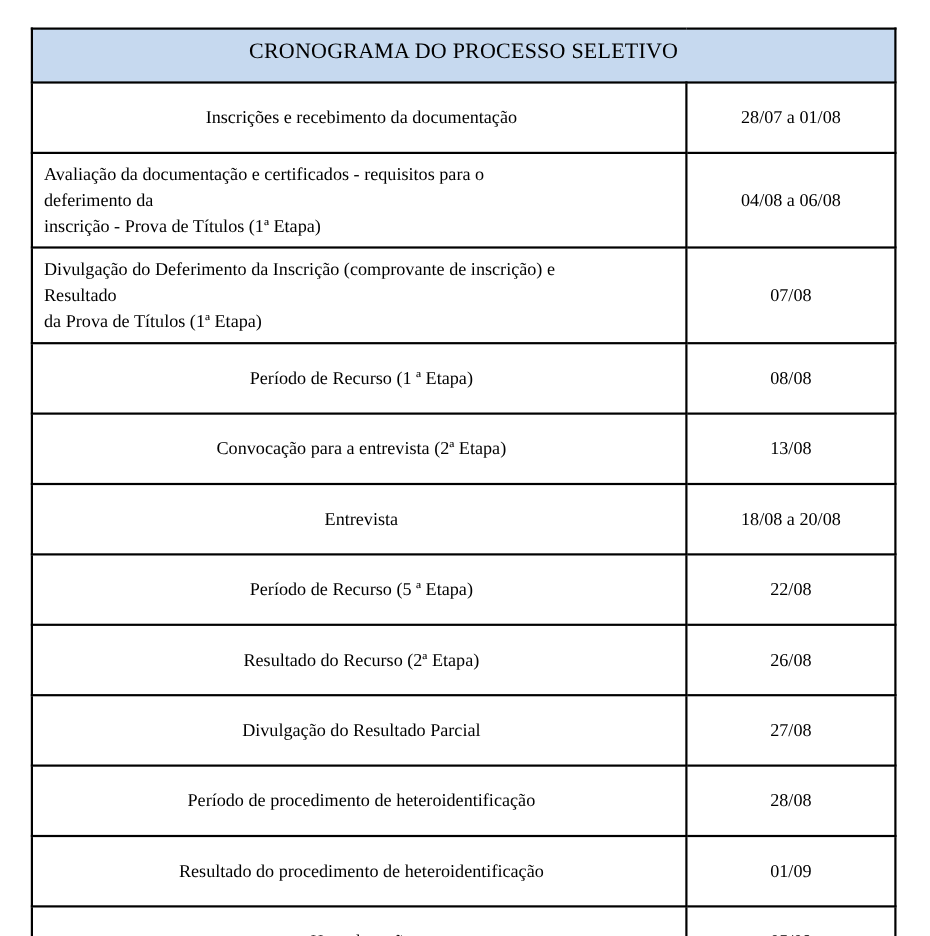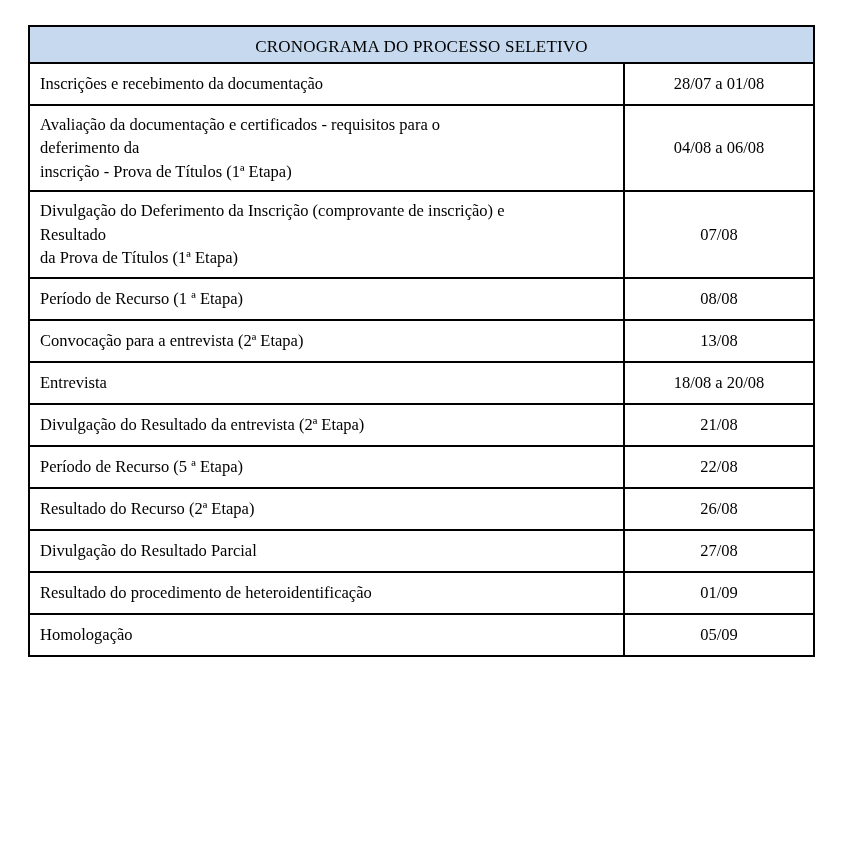--- a/index.html
+++ b/index.html
@@ -38,24 +38,24 @@
     border: 2px solid #000000;
     background: #ffffff;
     vertical-align: middle;
   }
 
   
   .table-title {
     background: #c6d9ef;
     text-align: center;
     font-weight: normal;
-    font-size: 17px;
+    font-size: 20px;
     line-height: 1.25;
     letter-spacing: 0.2px;
-    padding: 6px 4px 1px 4px;
+    padding: 6px 4px 13px 4px;
     height: 28px;
   }
 
   .col-activity {
     width: 595px;
   }
   .col-date {
     width: 190px;
   }
 
@@ -63,32 +63,33 @@
     text-align: left;
     font-size: 16.5px;
     line-height: 1.42;
     padding: 7px 6px 7px 10px;
   }
 
   .cell-date {
     text-align: center;
     font-size: 16.5px;
     line-height: 1.42;
-    padding: 7px 6px;
+    padding: 18px 6px;
     white-space: nowrap;
   }
 
   
   .cell-activity .line {
     display: block;
   }
 
   .row-single .cell-activity,
   .row-single .cell-date {
     height: 26px;
+    text-align: center;
   }
 </style>
 </head>
 <body>
 
 <div class="page">
   <table class="schedule-table">
     <colgroup>
       <col class="col-activity">
       <col class="col-date">
@@ -134,44 +135,44 @@
           <td class="cell-date">13/08</td>
         </tr>
         <tr class="row-single">
           <td class="cell-activity">
             <span class="line">Entrevista</span>
           </td>
           <td class="cell-date">18/08 a 20/08</td>
         </tr>
         <tr class="row-single">
           <td class="cell-activity">
-            <span class="line">Divulgação do Resultado da entrevista (2ª Etapa)</span>
-          </td>
-          <td class="cell-date">21/08</td>
-        </tr>
-        <tr class="row-single">
-          <td class="cell-activity">
             <span class="line">Período de Recurso (5 ª Etapa)</span>
           </td>
           <td class="cell-date">22/08</td>
         </tr>
         <tr class="row-single">
           <td class="cell-activity">
             <span class="line">Resultado do Recurso (2ª Etapa)</span>
           </td>
           <td class="cell-date">26/08</td>
         </tr>
         <tr class="row-single">
           <td class="cell-activity">
             <span class="line">Divulgação do Resultado Parcial</span>
           </td>
           <td class="cell-date">27/08</td>
         </tr>
         <tr class="row-single">
           <td class="cell-activity">
+            <span class="line">Período de procedimento de heteroidentificação</span>
+          </td>
+          <td class="cell-date">28/08</td>
+        </tr>
+        <tr class="row-single">
+          <td class="cell-activity">
             <span class="line">Resultado do procedimento de heteroidentificação</span>
           </td>
           <td class="cell-date">01/09</td>
         </tr>
         <tr class="row-single">
           <td class="cell-activity">
             <span class="line">Homologação</span>
           </td>
           <td class="cell-date">05/09</td>
         </tr>

